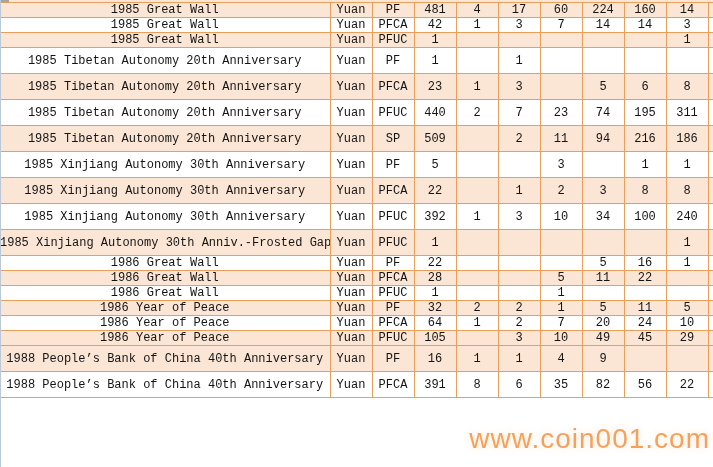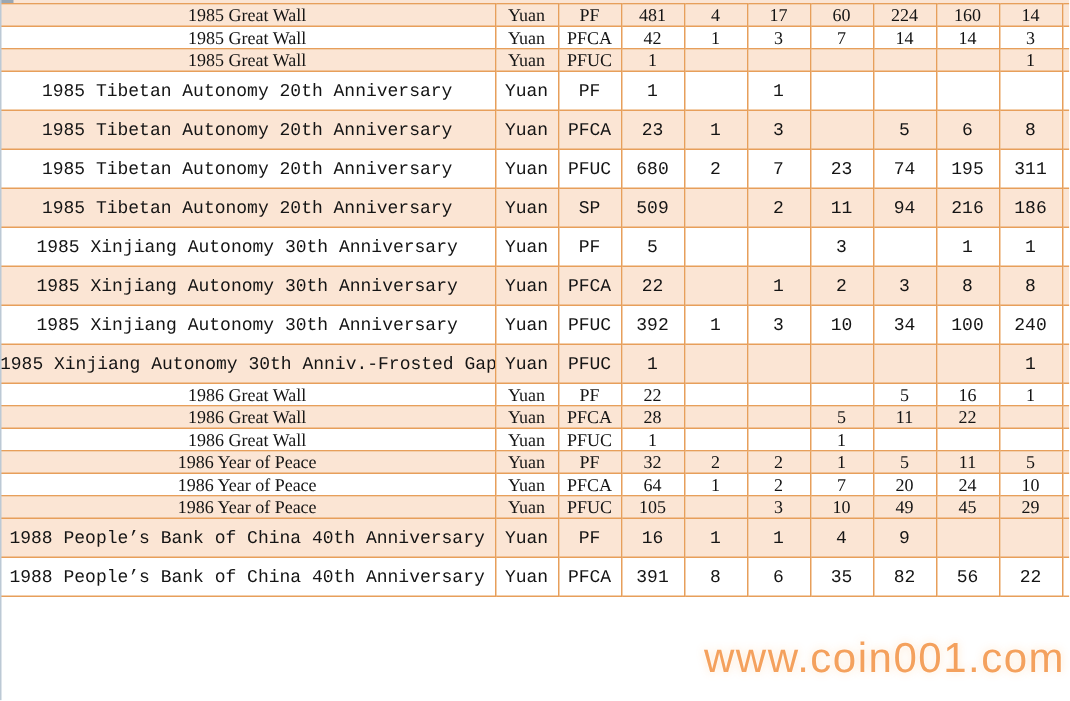--- a/index.html
+++ b/index.html
@@ -39,21 +39,21 @@
     font-size:12px;
     line-height:1;
     color:#141414;
     padding:0;
     white-space:nowrap;
     overflow:hidden;
     background:#ffffff;
   }
   table.pop td:first-child { border-left:none; }
   table.pop td.stub { border-right:none; }
-  tr.short { height:15px;font-family:Liberation Serif, serif; }
+  tr.short { height:15px; }
   tr.tall  { height:26px; }
   tr.shade td { background:#fbe5d4; }
   .watermark {
     position:absolute;
     top:423px; right:3px;
     z-index:10;
     font-family:"Liberation Sans","DejaVu Sans",sans-serif;
     font-weight:normal;
     font-size:28px;
     letter-spacing:1px;
@@ -147,21 +147,21 @@
           <td></td>
           <td>5</td>
           <td>6</td>
           <td>8</td>
           <td class="stub"></td>
         </tr>
         <tr class="tall">
           <td>1985 Tibetan Autonomy 20th Anniversary</td>
           <td>Yuan</td>
           <td>PFUC</td>
-          <td>680</td>
+          <td>440</td>
           <td>2</td>
           <td>7</td>
           <td>23</td>
           <td>74</td>
           <td>195</td>
           <td>311</td>
           <td class="stub"></td>
         </tr>
         <tr class="tall shade">
           <td>1985 Tibetan Autonomy 20th Anniversary</td>

